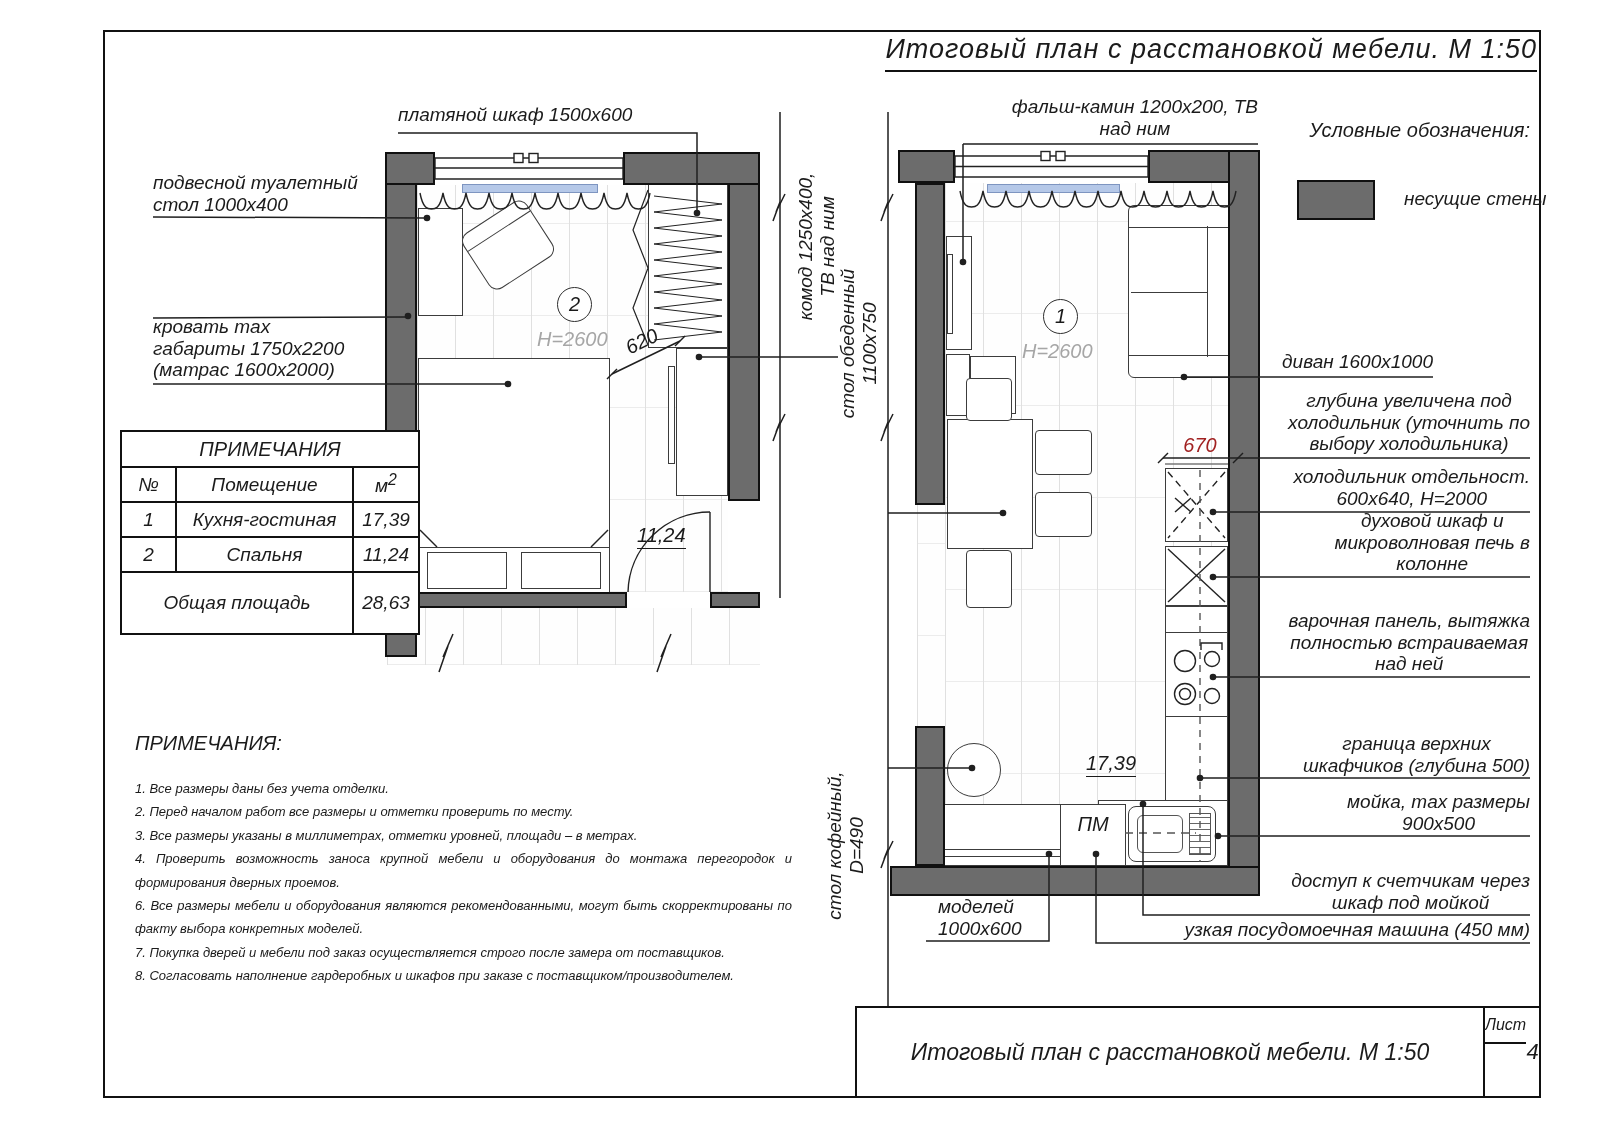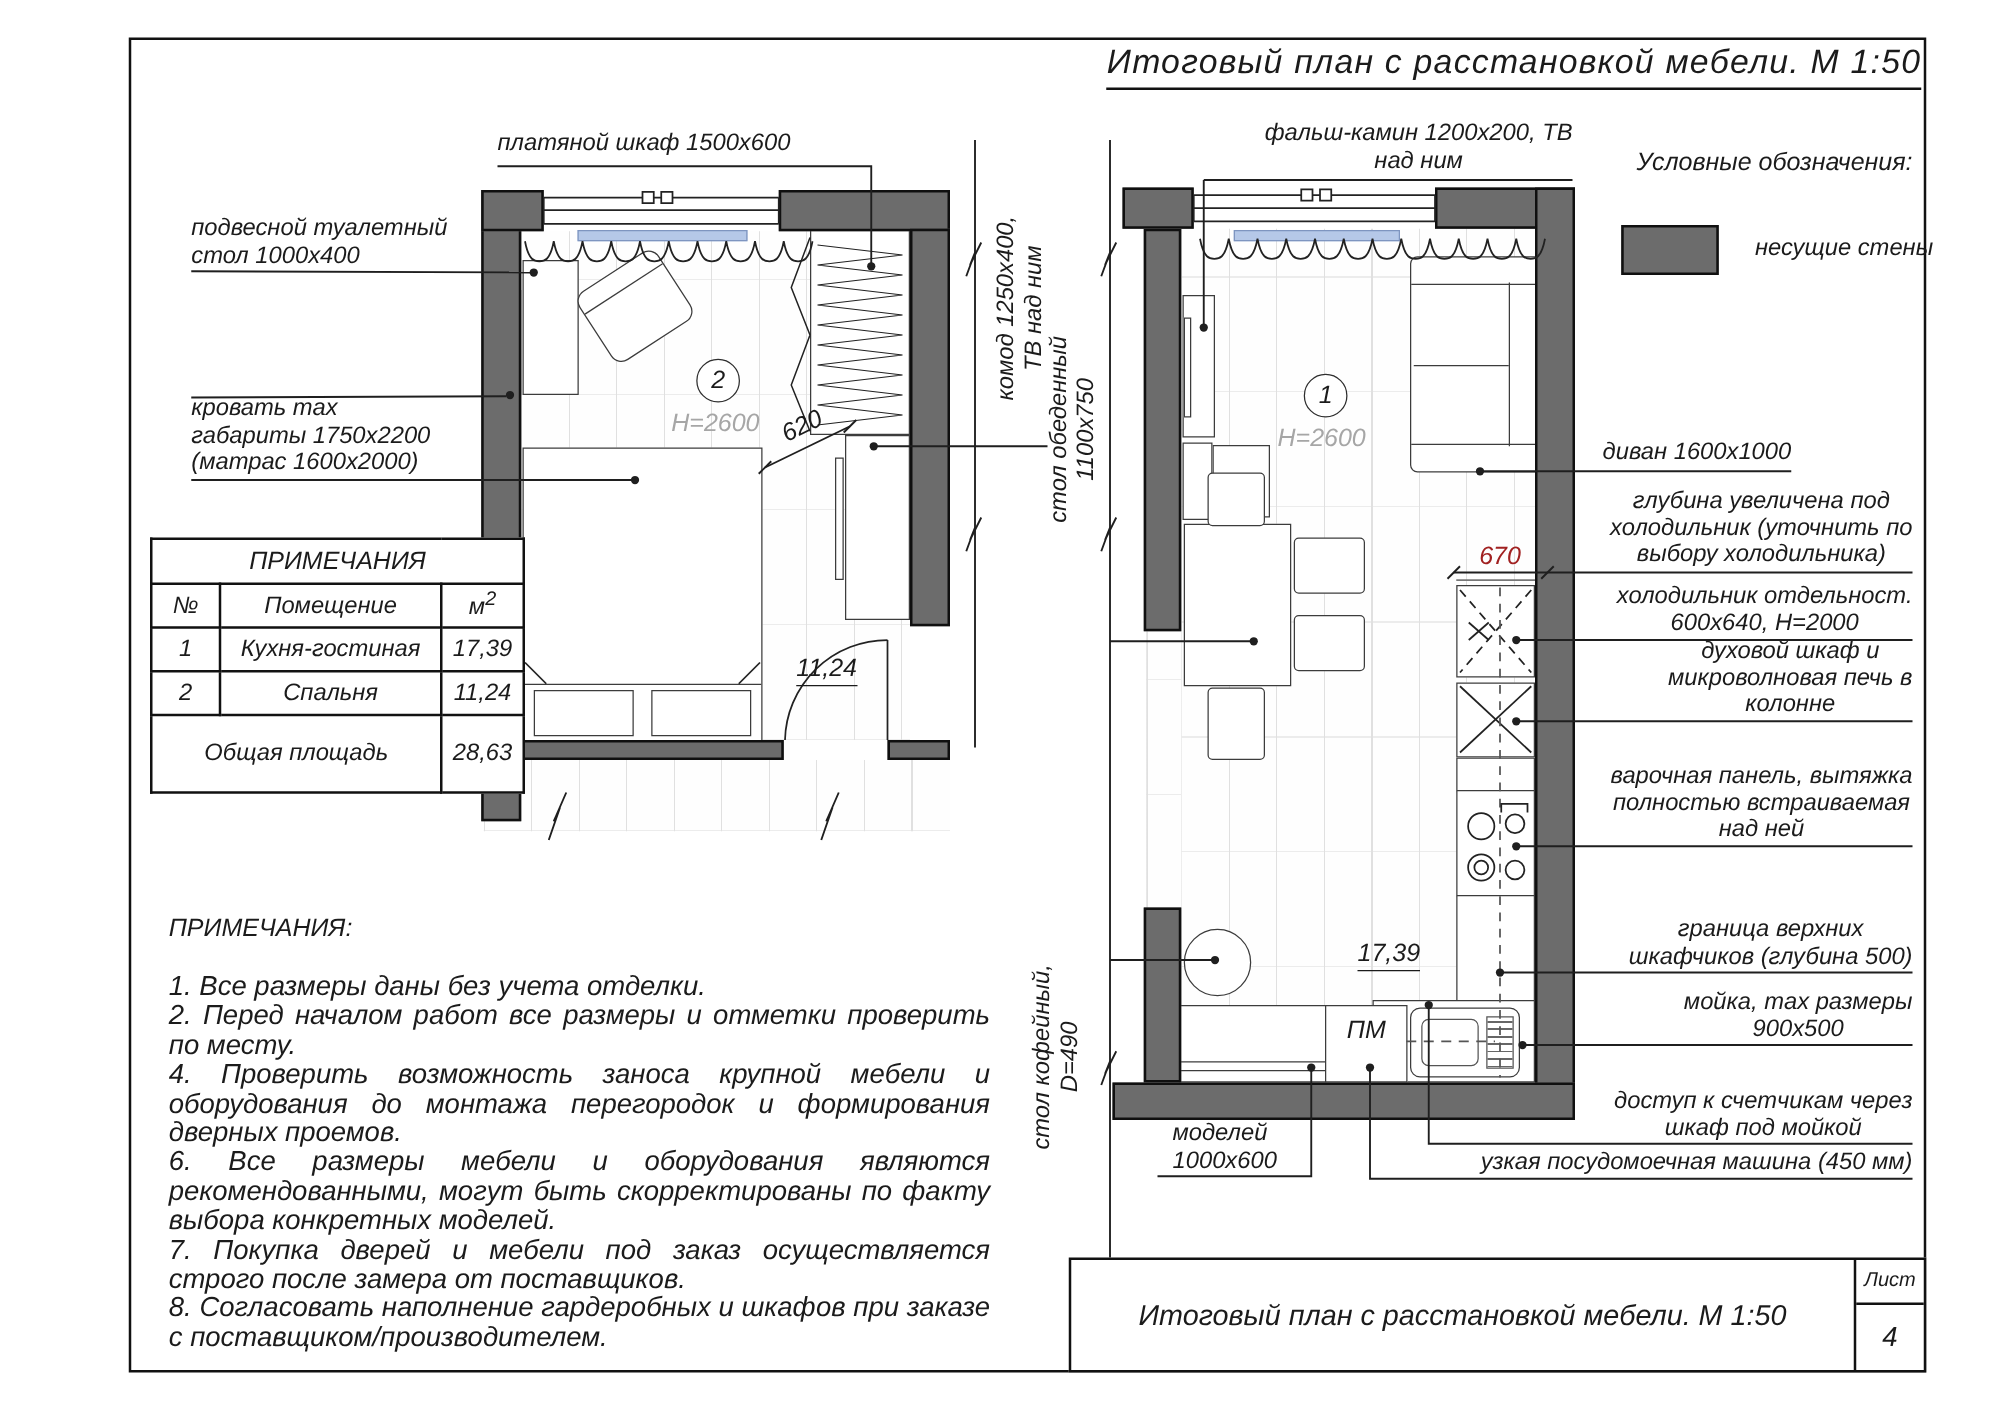--- a/index.html
+++ b/index.html
@@ -25,26 +25,26 @@
   .circle-num{position:absolute;width:33px;height:33px;border:1.8px solid #2e2e2e;border-radius:50%;
     display:flex;align-items:center;justify-content:center;font-size:20px;background:#fff;z-index:6}
   .page-title{position:absolute;right:63px;top:34px;font-size:27px;letter-spacing:1px;
     border-bottom:2.5px solid #111;padding-bottom:5px;z-index:7}
   table.expl{position:absolute;left:120px;top:430px;border-collapse:collapse;background:#fff;z-index:7;
     font-size:19px;font-style:italic}
   table.expl td{border:2px solid #111;text-align:center;padding:0 4px}
   .tb{position:absolute;left:855px;top:1006px;width:686px;height:92px;border:2.5px solid #111;
     box-sizing:border-box;display:flex;background:#fff;z-index:8}
   .tb-main{flex:1;display:flex;align-items:center;justify-content:center;font-size:23px}
-  .tb-side{width:54px;border-left:2px solid #111;display:flex;flex-direction:column}
+  .tb-side{width:54px;border-left:2px solid #111;display:flex;flex-direction:row}
   .tb-side-top{height:34px;border-bottom:2px solid #111;display:flex;align-items:center;justify-content:center;font-size:16px}
   .tb-side-bottom{flex:1;display:flex;align-items:center;justify-content:center;font-size:22px}
   .notes{position:absolute;left:135px;top:732px;width:657px;z-index:7}
   .notes-title{font-size:20px;margin-bottom:22px}
-  .note-item{font-size:22px;line-height:23.4px;text-align:justify}
+  .note-item{font-size:13px;line-height:23.4px;text-align:justify}
   svg.overlay{position:absolute;left:0;top:0;z-index:5;pointer-events:none}
   .z2{z-index:2}.z3{z-index:3}.z4{z-index:4}
 </style>
 </head>
 <body>
 
 <div id="stage">
 
   <div class="border-frame"></div>
 
@@ -306,20 +306,21 @@
       <td colspan="2" style="height:60px">Общая площадь</td>
       <td>28,63</td>
     </tr>
   </tbody>
     </table>
 
   <div class="notes">
     <div class="notes-title">ПРИМЕЧАНИЯ:</div>
     <div class="note-item">1. Все размеры даны без учета отделки.</div>
     <div class="note-item">2. Перед началом работ все размеры и отметки проверить по месту.</div>
+    <div class="note-item">3. Все размеры указаны в миллиметрах, отметки уровней, площади – в метрах.</div>
     <div class="note-item">4. Проверить возможность заноса крупной мебели и оборудования до монтажа перегородок и формирования дверных проемов.</div>
     <div class="note-item">6. Все размеры мебели и оборудования являются рекомендованными, могут быть скорректированы по факту выбора конкретных моделей.</div>
     <div class="note-item">7. Покупка дверей и мебели под заказ осуществляется строго после замера от поставщиков.</div>
     <div class="note-item">8. Согласовать наполнение гардеробных и шкафов при заказе с поставщиком/производителем.</div>
   </div>
 
   <div class="tb">
     <div class="tb-main">Итоговый план с расстановкой мебели. М 1:50</div>
     <div class="tb-side">
       <div class="tb-side-top">Лист</div>

